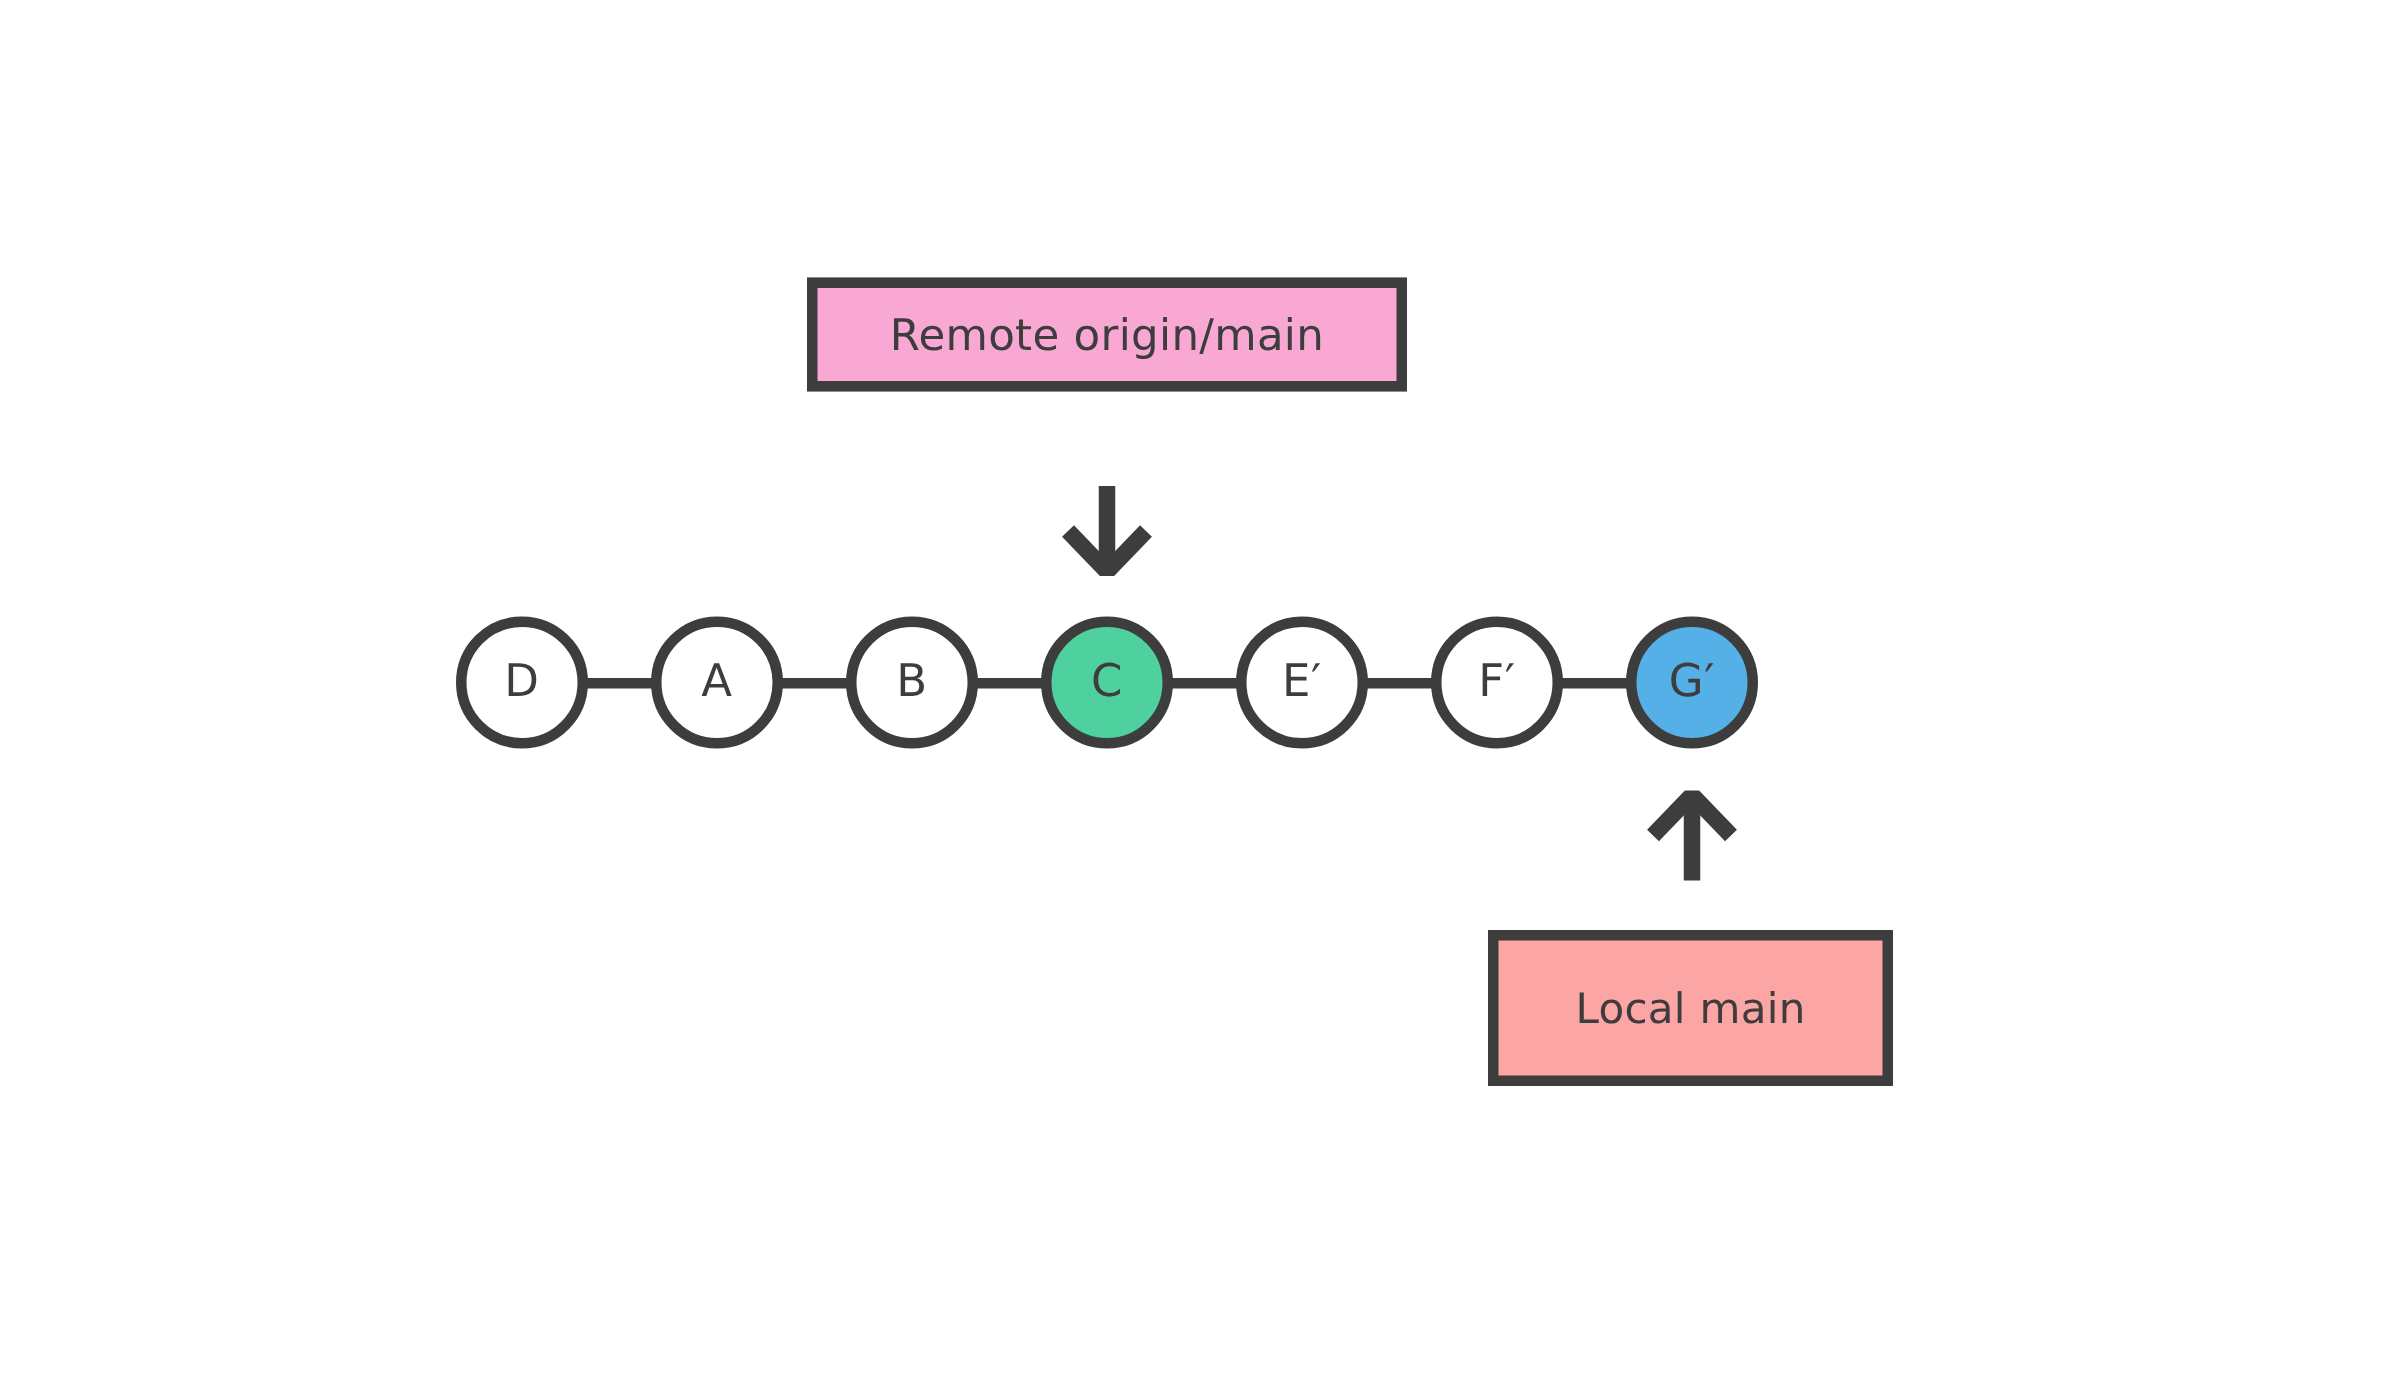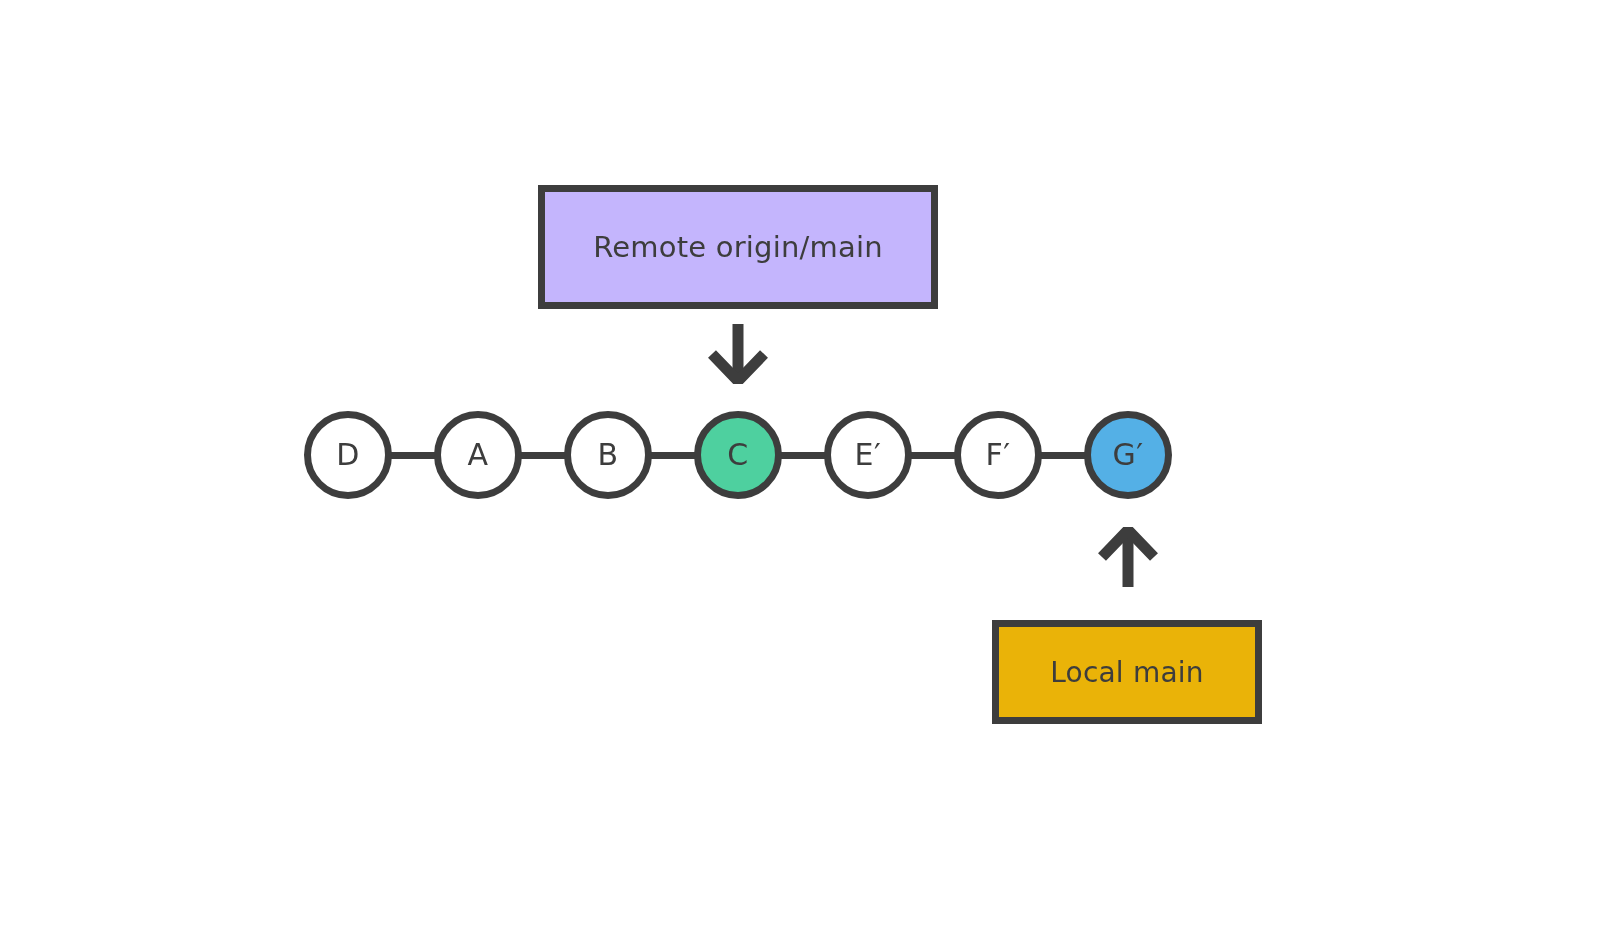--- a/index.html
+++ b/index.html
@@ -34,29 +34,29 @@
     color: #3d3d3d;
     font-size: 29px;
     font-weight: 400;
     letter-spacing: 0.2px;
     white-space: nowrap;
   }
   #remote-box {
     left: 538px;
     top: 185px;
     width: 400px;
-    height: 124px;
-    background: #c4b5fd;
+    height: 76px;
+    background: #f9a8d4;
   }
   #local-box {
     left: 992px;
     top: 620px;
     width: 270px;
     height: 104px;
-    background: #eab308;
+    background: #fca5a5;
   }
   #local-box .box-text {
     font-size: 28px;
   }
   .edge {
     position: absolute;
     height: 7px;
     background: #3d3d3d;
     top: 452px;
   }

